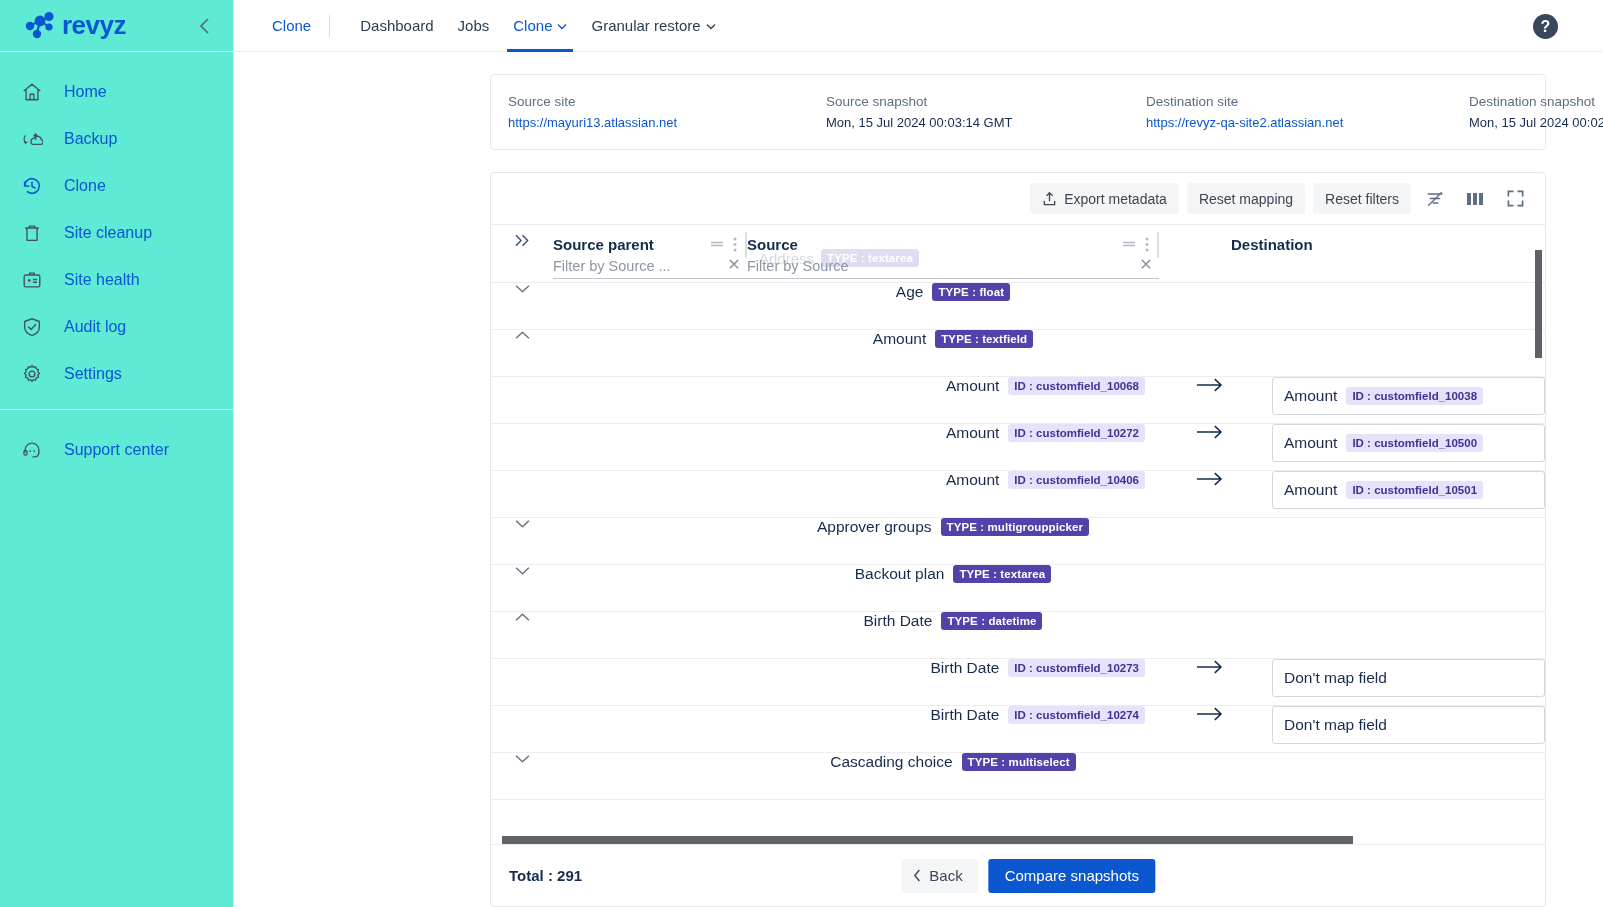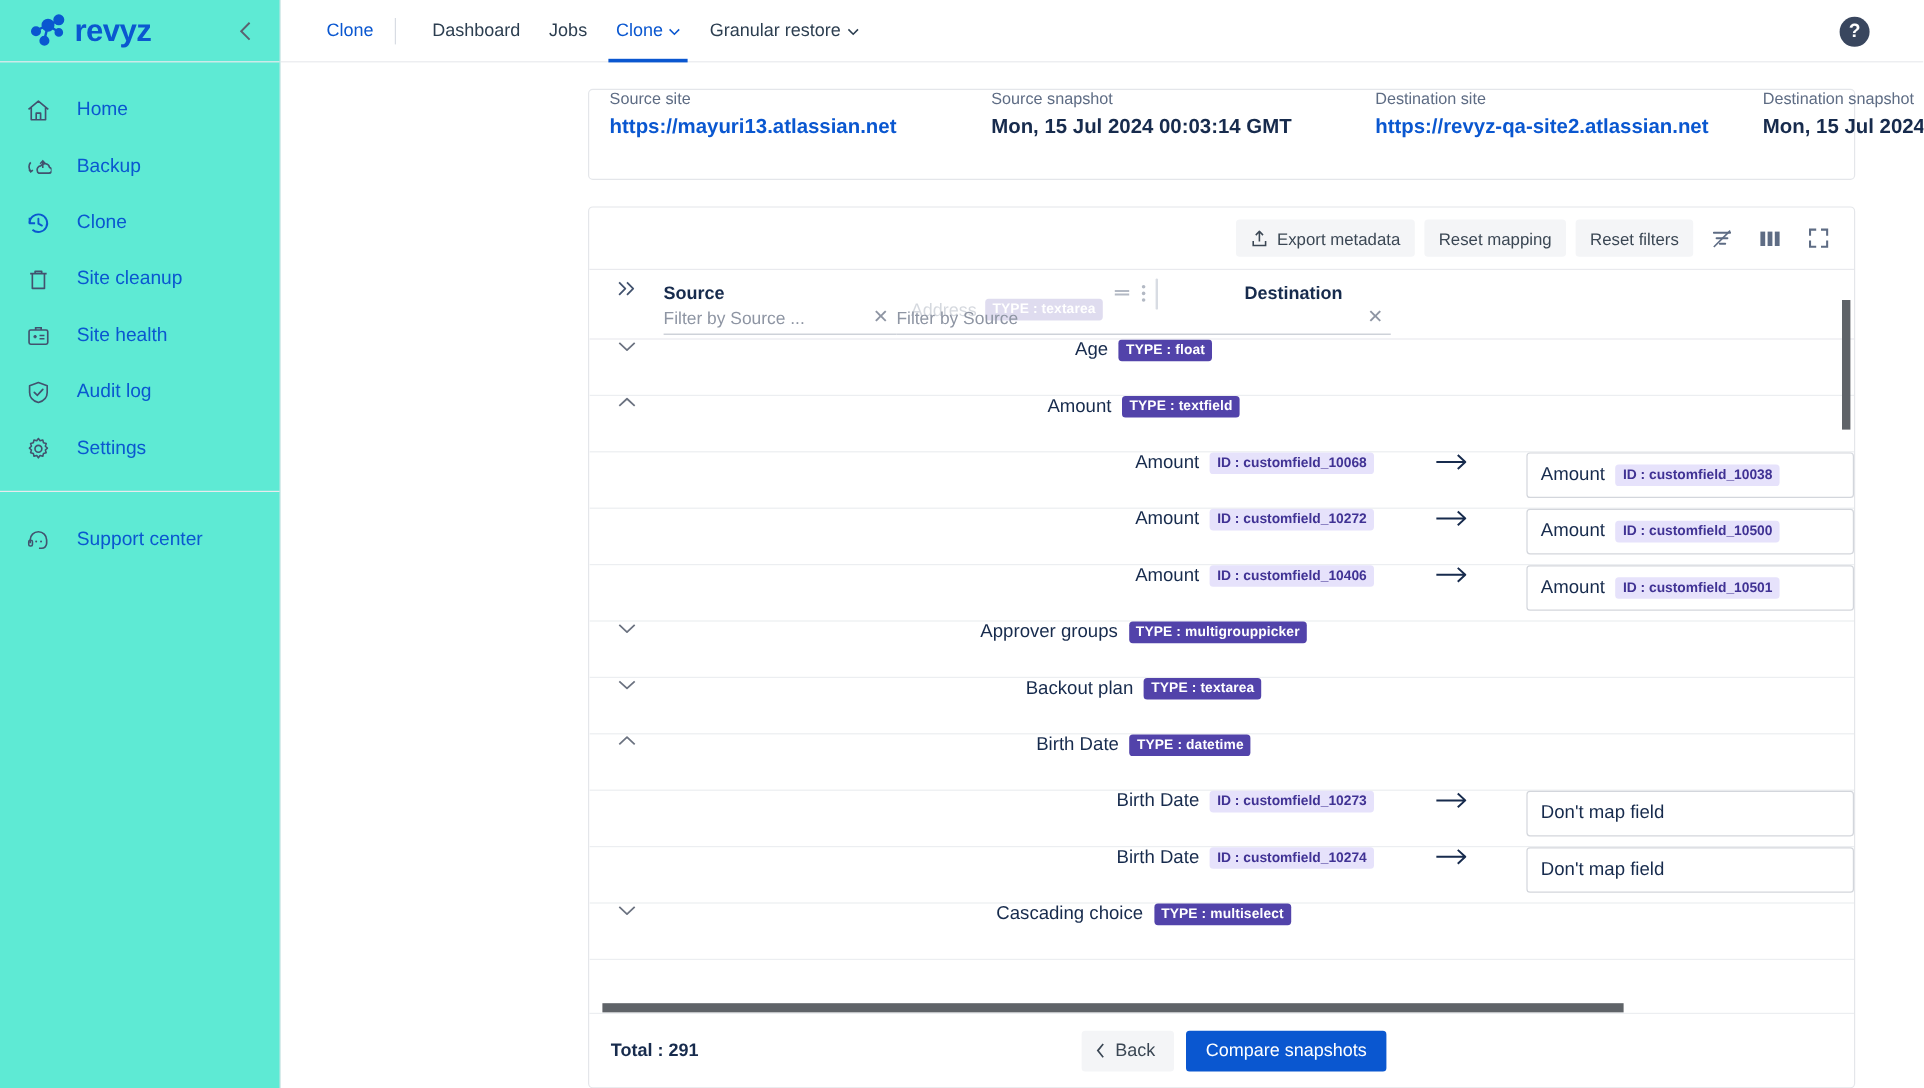--- a/index.html
+++ b/index.html
@@ -87,29 +87,29 @@
     flex: 1; padding: 22px 0 0 0;
     display: flex; flex-direction: column;
     overflow: hidden;
   }
 
   .info-card {
     margin: 0 57px 0 256px;
     border: 1px solid #e4e6ea; border-radius: 4px;
     background: #fff;
     height: 76px; flex: 0 0 76px;
-    display: flex; 
+    display: flex; align-items: center;
     padding: 0 17px;
   }
   .info-col { flex: 0 0 auto; }
   .info-col.c1 { width: 318px; }
   .info-col.c2 { width: 320px; }
   .info-col.c3 { width: 323px; }
   .info-label { font-size: 13.5px; color: #5e6c84; margin-bottom: 6px; }
-  .info-value { font-size: 17px; color: #172b4d; font-weight: bold; }
+  .info-value { font-size: 13px; color: #172b4d; }
   .info-value.link { color: #0a57d0; cursor: pointer; }
 
   .table-card {
     margin: 22px 57px 0 256px;
     border: 1px solid #e4e6ea; border-radius: 4px;
     background: #fff;
     flex: 1;
     display: flex; flex-direction: column;
     overflow: hidden;
     position: relative;
@@ -487,20 +487,40 @@
         </div>
 
         <div class="grid-wrap">
 
           <div class="grid-head">
             <div class="col-expand">
               <svg width="17" height="15" viewBox="0 0 18 16">
                   <path d="M2 2.5 L7.5 8 L2 13.5 M9 2.5 L14.5 8 L9 13.5" fill="none" stroke="#42526e" stroke-width="1.6" stroke-linejoin="round"></path>
                 </svg>
             </div>
+            <div class="col-sp">
+              <div class="chead">
+                <span>Source parent</span>
+                <span class="chead-tools">
+                  <span>
+                    <svg width="14" height="10" viewBox="0 0 14 10">
+                        <path d="M1 3.5 H13 M1 6.5 H13" stroke="#b3b9c4" stroke-width="1.7"></path>
+                      </svg>
+                  </span>
+                  <span>
+                    <svg width="4" height="15" viewBox="0 0 4 15">
+                        <circle cx="2" cy="2" r="1.5" fill="#b3b9c4"></circle>
+                        <circle cx="2" cy="7.5" r="1.5" fill="#b3b9c4"></circle>
+                        <circle cx="2" cy="13" r="1.5" fill="#b3b9c4"></circle>
+                      </svg>
+                  </span>
+                </span>
+              </div>
+              <span class="col-divider"></span>
+            </div>
             <div class="col-src">
               <div class="chead">
                 <span>Source</span>
                 <span class="chead-tools">
                   <span>
                     <svg width="14" height="10" viewBox="0 0 14 10">
                         <path d="M1 3.5 H13 M1 6.5 H13" stroke="#b3b9c4" stroke-width="1.7"></path>
                       </svg>
                   </span>
                   <span>

